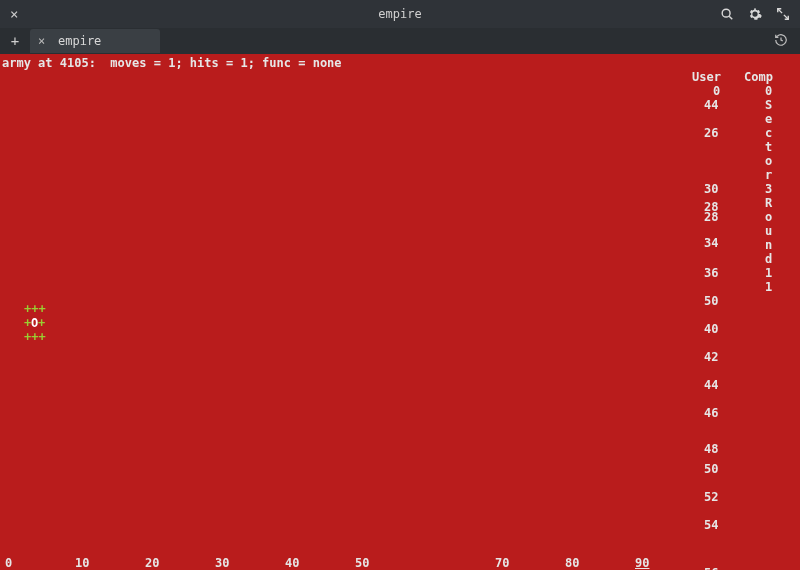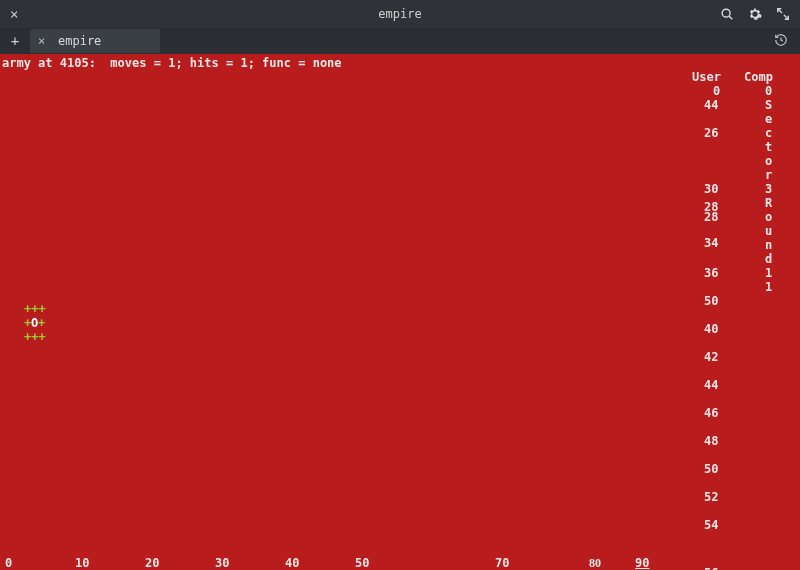--- a/index.html
+++ b/index.html
@@ -109,21 +109,21 @@
       <span class="cell bold " style="left: 704px; top: 100px; margin-top: 46px;">28</span>
       <span class="cell bold " style="left: 704px; top: 128px;">30</span>
       <span class="cell bold " style="left: 704px; top: 156px;">28</span>
       <span class="cell bold " style="left: 704px; top: 182px;">34</span>
       <span class="cell bold " style="left: 704px; top: 212px;">36</span>
       <span class="cell bold " style="left: 704px; top: 240px;">50</span>
       <span class="cell bold " style="left: 704px; top: 268px;">40</span>
       <span class="cell bold " style="left: 704px; top: 296px;">42</span>
       <span class="cell bold " style="left: 704px; top: 324px;">44</span>
       <span class="cell bold " style="left: 704px; top: 352px;">46</span>
-      <span class="cell bold " style="left: 704px; top: 380px; text-align: right;">48</span>
+      <span class="cell bold " style="left: 704px; top: 388px; text-align: right;">48</span>
       <span class="cell bold " style="left: 704px; top: 408px;">50</span>
       <span class="cell bold " style="left: 704px; top: 436px;">52</span>
       <span class="cell bold " style="left: 704px; top: 464px;">54</span>
       <span class="cell bold " style="left: 704px; top: 492px; margin-top: 20px;">56</span>
       <span class="cell bold " style="left: 765px; top: 30px;">0</span>
       <span class="cell bold " style="left: 765px; top: 44px;">S</span>
       <span class="cell bold " style="left: 765px; top: 58px;">e</span>
       <span class="cell bold " style="left: 765px; top: 72px;">c</span>
       <span class="cell bold " style="left: 765px; top: 86px;">t</span>
       <span class="cell bold " style="left: 765px; top: 100px;">o</span>
@@ -137,21 +137,21 @@
       <span class="cell bold " style="left: 765px; top: 212px;">1</span>
       <span class="cell bold " style="left: 765px; top: 226px;">1</span>
       <span class="cell bold " style="left: 5px; top: 502px;">0</span>
       <span class="cell bold " style="left: 75px; top: 502px;">10</span>
       <span class="cell bold " style="left: 145px; top: 502px;">20</span>
       <span class="cell bold " style="left: 215px; top: 502px;">30</span>
       <span class="cell bold " style="left: 285px; top: 502px;">40</span>
       <span class="cell bold " style="left: 355px; top: 502px;">50</span>
       <span class="cell bold " style="left: 425px; top: 525px; font-family: Liberation Serif, serif;">60</span>
       <span class="cell bold " style="left: 495px; top: 502px;">70</span>
-      <span class="cell bold " style="left: 589px; top: 502px; font-family: Liberation Serif, serif;">80</span>
+      <span class="cell bold " style="left: 565px; top: 502px;">80</span>
       <span class="cell bold " style="left: 635px; top: 502px; text-decoration: underline;">90</span>
     </div>
 
   <span class="cell bold green" id="map-r1" style="left: 24px; top: 248px;">+++</span>
   <span class="cell bold green" id="map-r2a" style="left: 24px; top: 262px;">+</span>
   <span class="cell bold white" id="map-unit" style="left: 31px; top: 262px;">O</span>
   <span class="cell bold green" id="map-r2b" style="left: 38px; top: 262px;">+</span>
   <span class="cell bold green" id="map-r3" style="left: 24px; top: 276px;">+++</span>
 </div>
 

